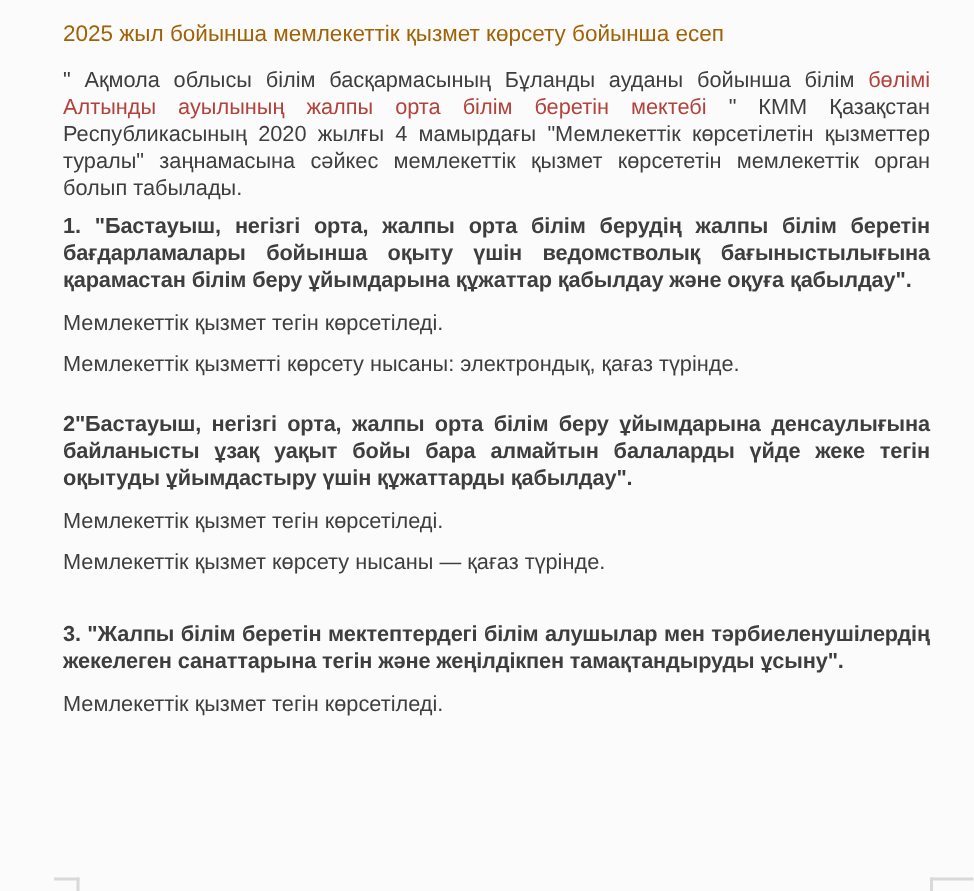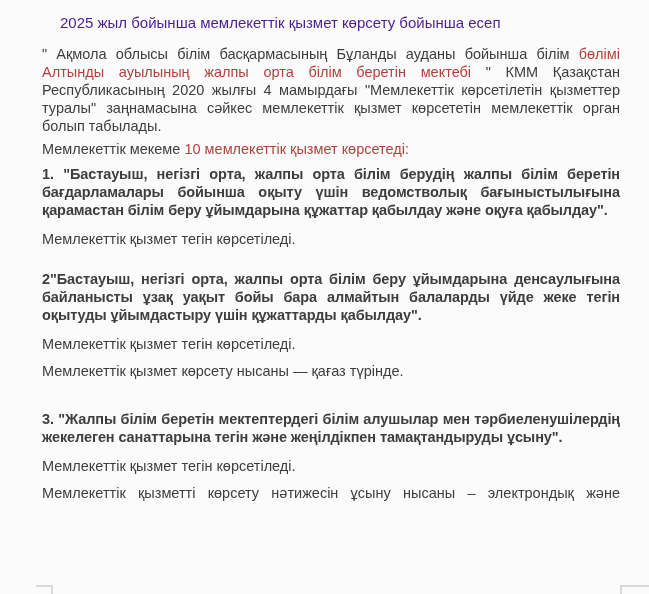--- a/index.html
+++ b/index.html
@@ -18,22 +18,22 @@
     position: relative;
     box-sizing: border-box;
     width: 649px;
     height: 594px;
     padding: 14px 29px 0 42px;
   }
   .title {
     font-size: 15px;
     font-weight: 400;
     line-height: 18px;
-    margin: 0 0 13px 18px;
-    color: #4c1d95;
+    margin: 0 0 13px 0;
+    color: #a16207;
   }
   .para {
     font-size: 14.5px;
     line-height: 18px;
     margin: 0 0 9px 0;
   }
   .justify { text-align: justify; }
   .justify-last { text-align: justify; text-align-last: justify; }
   .bold { font-weight: 700; letter-spacing: -0.1px; }
   .red { color: #b2423c; }
@@ -67,35 +67,34 @@
 </style>
 </head>
 <body>
 
 <div class="page">
 
   <h1 class="title">2025 жыл бойынша мемлекеттік қызмет көрсету бойынша есеп</h1>
 
   <p class="para justify intro"><span>" Ақмола облысы білім басқармасының Бұланды ауданы бойынша білім </span><span class="red">бөлімі Алтынды ауылының жалпы орта білім беретін мектебі </span><span>" КММ Қазақстан Республикасының 2020 жылғы 4 мамырдағы "Мемлекеттік көрсетілетін қызметтер туралы" заңнамасына сәйкес мемлекеттік қызмет көрсететін мемлекеттік орган болып табылады.</span></p>
 
-  <p class="para summary-line"><span>Мемлекеттік мекеме </span><span class="red">10 мемлекеттік қызмет көрсетеді:</span></p>
 
   <section class="section-1">
     <p class="para justify bold desc">1. "Бастауыш, негізгі орта, жалпы орта білім берудің жалпы білім беретін бағдарламалары бойынша оқыту үшін ведомстволық бағыныстылығына қарамастан білім беру ұйымдарына құжаттар қабылдау және оқуға қабылдау".</p>
     <p class="para">Мемлекеттік қызмет тегін көрсетіледі.</p>
+    <p class="para">Мемлекеттік қызметті көрсету нысаны: электрондық, қағаз түрінде.</p>
   </section>
 
   <section class="section-2">
     <p class="para justify bold desc">2"Бастауыш, негізгі орта, жалпы орта білім беру ұйымдарына денсаулығына байланысты ұзақ уақыт бойы бара алмайтын балаларды үйде жеке тегін оқытуды ұйымдастыру үшін құжаттарды қабылдау".</p>
     <p class="para">Мемлекеттік қызмет тегін көрсетіледі.</p>
     <p class="para">Мемлекеттік қызмет көрсету нысаны — қағаз түрінде.</p>
   </section>
 
   <section class="section-3">
     <p class="para justify bold desc">3. "Жалпы білім беретін мектептердегі білім алушылар мен тәрбиеленушілердің жекелеген санаттарына тегін және жеңілдікпен тамақтандыруды ұсыну".</p>
     <p class="para">Мемлекеттік қызмет тегін көрсетіледі.</p>
-    <p class="para justify-last">Мемлекеттік қызметті көрсету нәтижесін ұсыну нысаны – электрондық және</p>
   </section>
 
   <div class="fragment fragment-left"></div>
   <div class="fragment fragment-right"></div>
 
 </div>
 
 </body></html>

